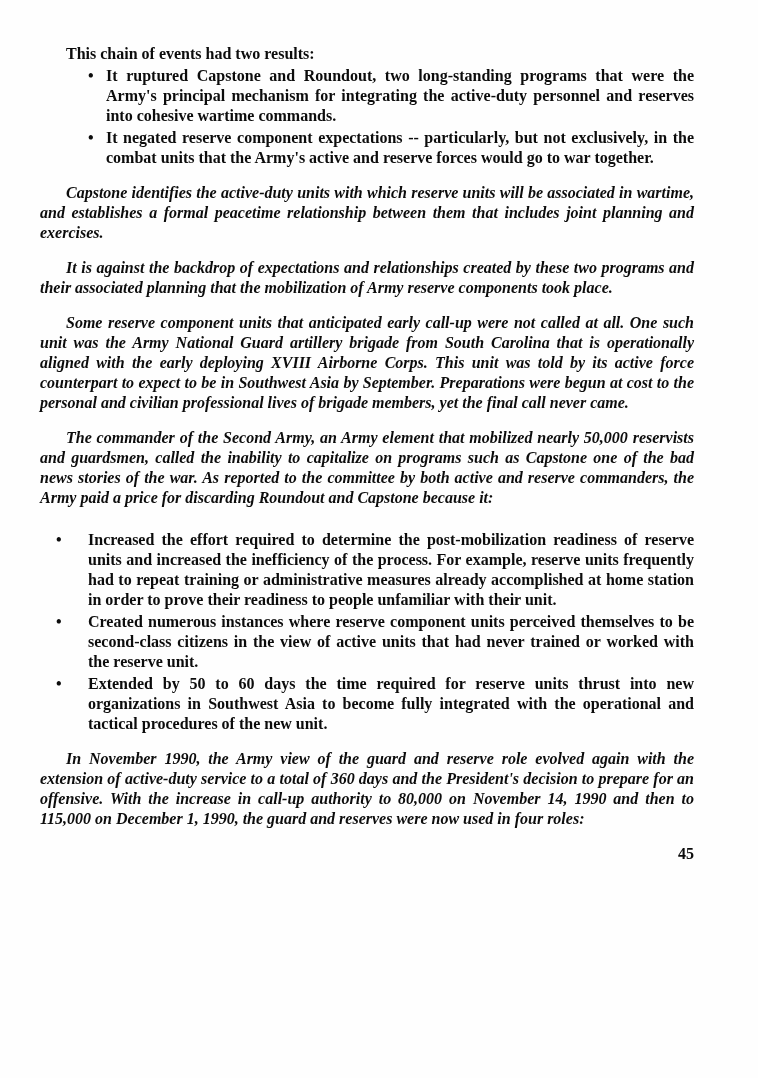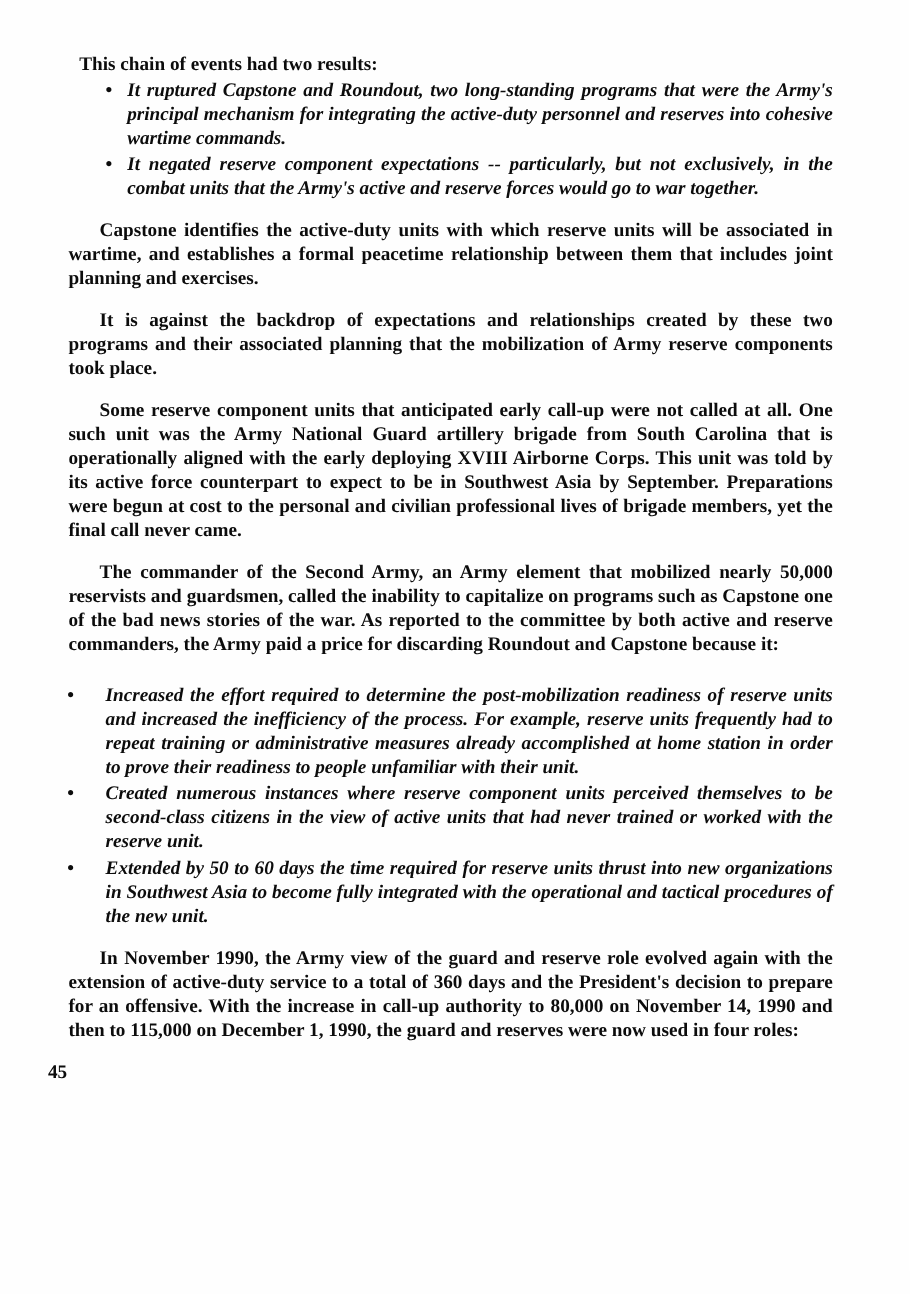--- a/index.html
+++ b/index.html
@@ -19,22 +19,23 @@
     padding: 44px 64px 16px 40px;
     background: #fefefe;
     color: #0c0c0c;
     font-family: "Liberation Serif", "DejaVu Serif", serif;
     font-weight: bold;
     font-size: 16px;
     line-height: 20px;
     text-align: justify;
   }
   .para {
-    margin: 0 0 15px 17px;
+    margin: 0 0 15px 0;
     text-indent: 26px;
+    font-style: italic;
   }
   .intro {
     margin: 0 0 2px 0;
     text-indent: 26px;
     text-align: left;
   }
   .blist {
     margin: 0 0 15px 0;
   }
   .blist.top {
@@ -54,28 +55,27 @@
   .blist.bottom .bullet {
     flex: 0 0 32px;
   }
   .bullet {
     text-align: left;
     line-height: 20px;
   }
   .btext {
     flex: 1 1 auto;
     text-align: justify;
-    font-style: italic;
   }
   .gap-lg {
     margin-bottom: 22px;
   }
   .pagenum {
     margin-top: 10px;
-    text-align: left;
+    text-align: right;
     text-indent: 0;
   }
 </style>
 </head>
 <body>
 
 <div class="page">
 
   <p class="intro">This chain of events had two results:</p>
 

